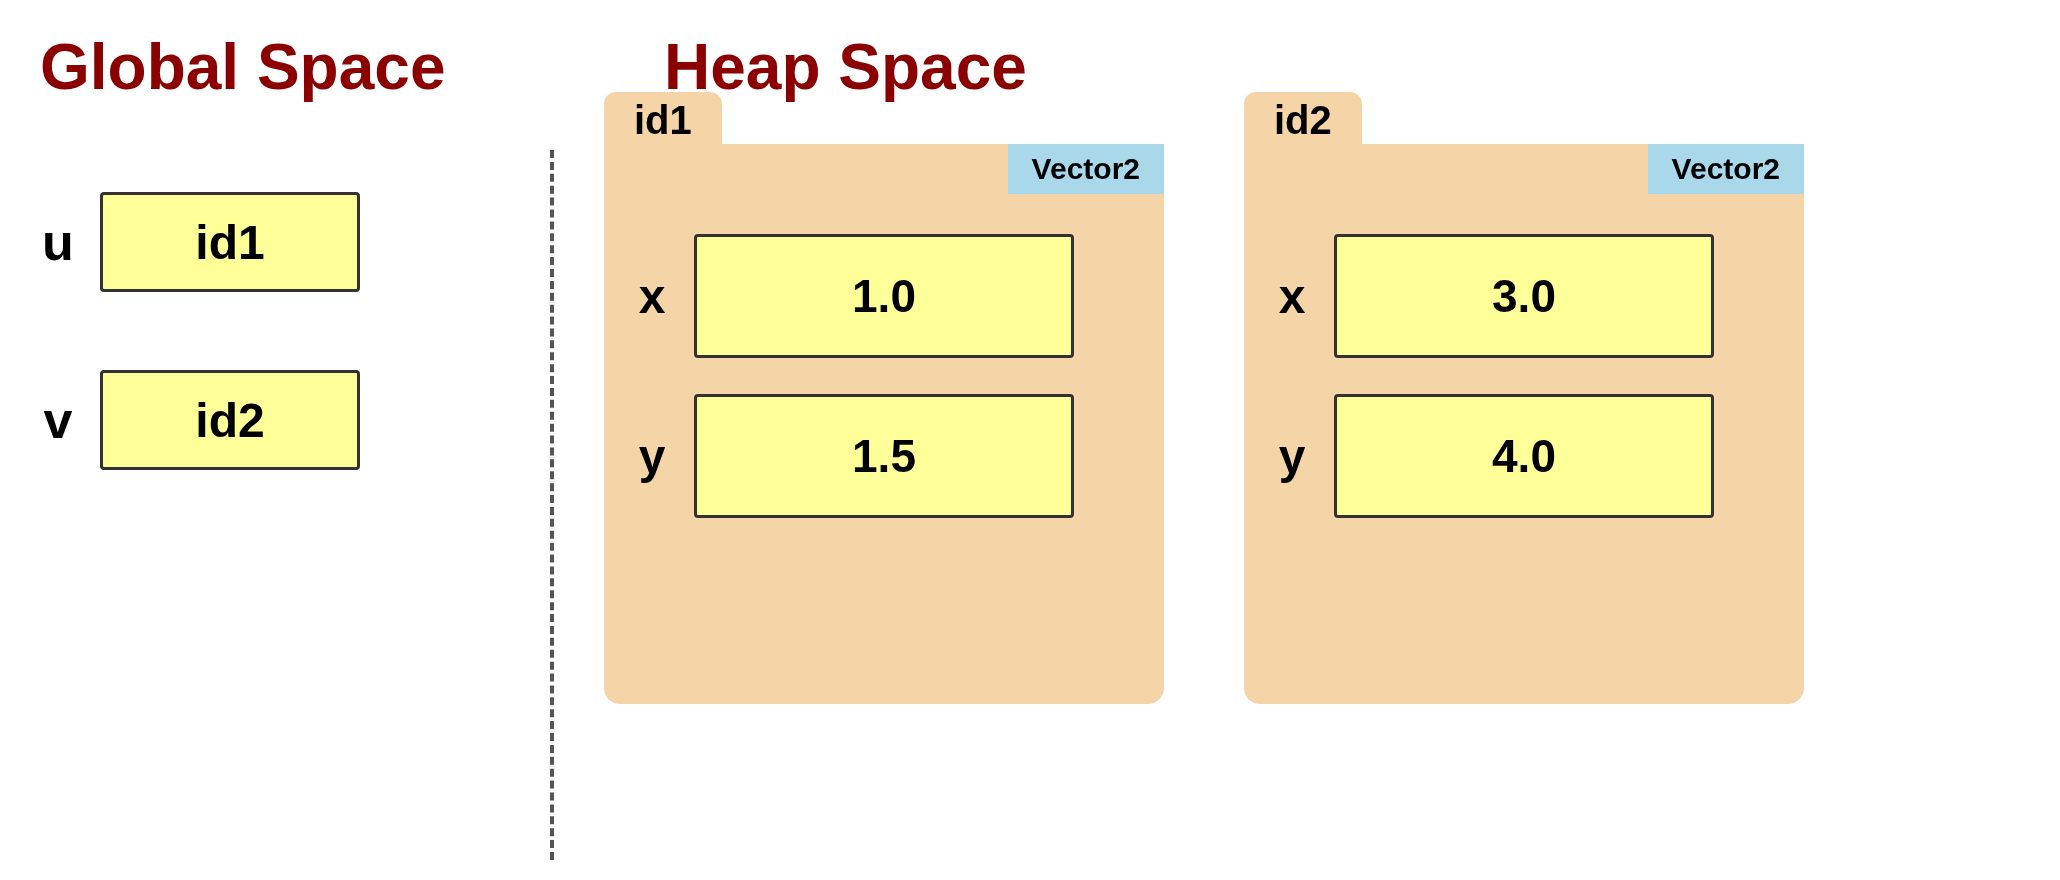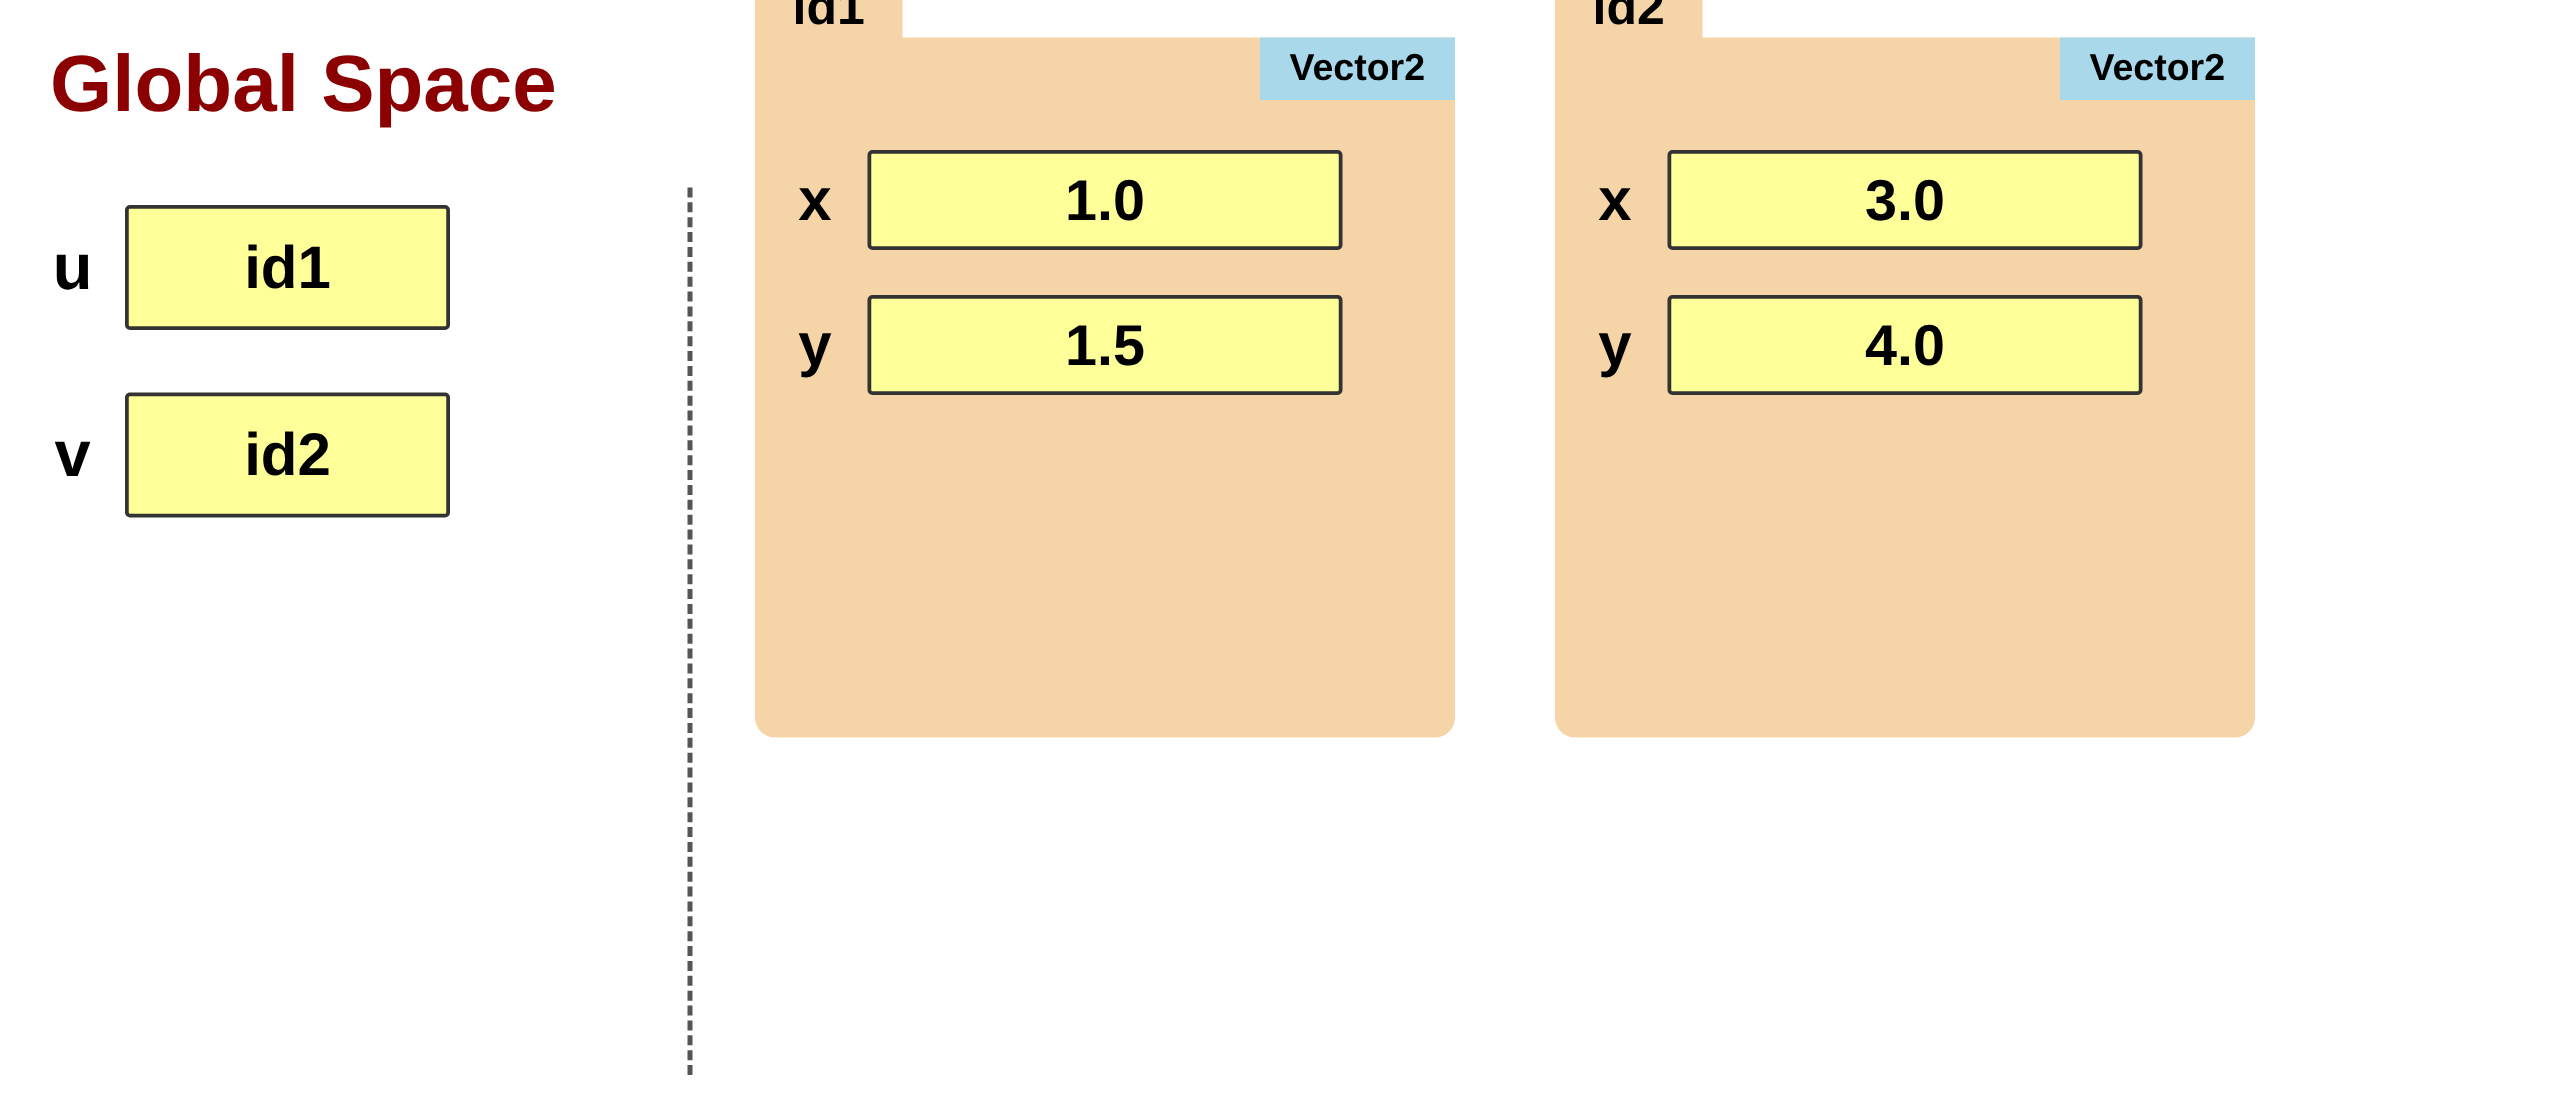--- a/index.html
+++ b/index.html
@@ -25,20 +25,21 @@
       padding: 20px 40px;
     }
 
     
     .global-space {
       width: 480px;
       display: flex;
       flex-direction: column;
       align-items: flex-start;
       padding-top: 10px;
+      gap: 28px;
     }
 
     .section-title {
       font-size: 64px;
       font-weight: 900;
       color: #8B0000;
       margin-bottom: 60px;
     }
 
     .variable-row {
@@ -175,21 +176,21 @@
       color: #000;
       width: 36px;
       text-align: center;
     }
 
     .field-box {
       background: #ffff99;
       border: 3px solid #333;
       border-radius: 4px;
       width: 380px;
-      height: 80px;
+      height: 124px;
       display: flex;
       align-items: center;
       justify-content: center;
     }
 
     .field-value {
       font-size: 46px;
       font-weight: bold;
       color: #000;
     }
@@ -213,20 +214,21 @@
       <span class="var-label">v</span>
       <div class="var-box">
         <span class="var-box-text">id2</span>
       </div>
     </div>
   </div>
 
   <div class="divider"></div>
 
   <div class="heap-space">
+    <div class="heap-title">Heap Space</div>
 
     <div class="heap-objects-row">
 
       <div class="heap-object">
         <div class="heap-object-tab">id1</div>
         <div class="type-badge">Vector2</div>
         <div class="heap-fields">
           <div class="heap-field-row">
             <span class="field-label">x</span>
             <div class="field-box">

